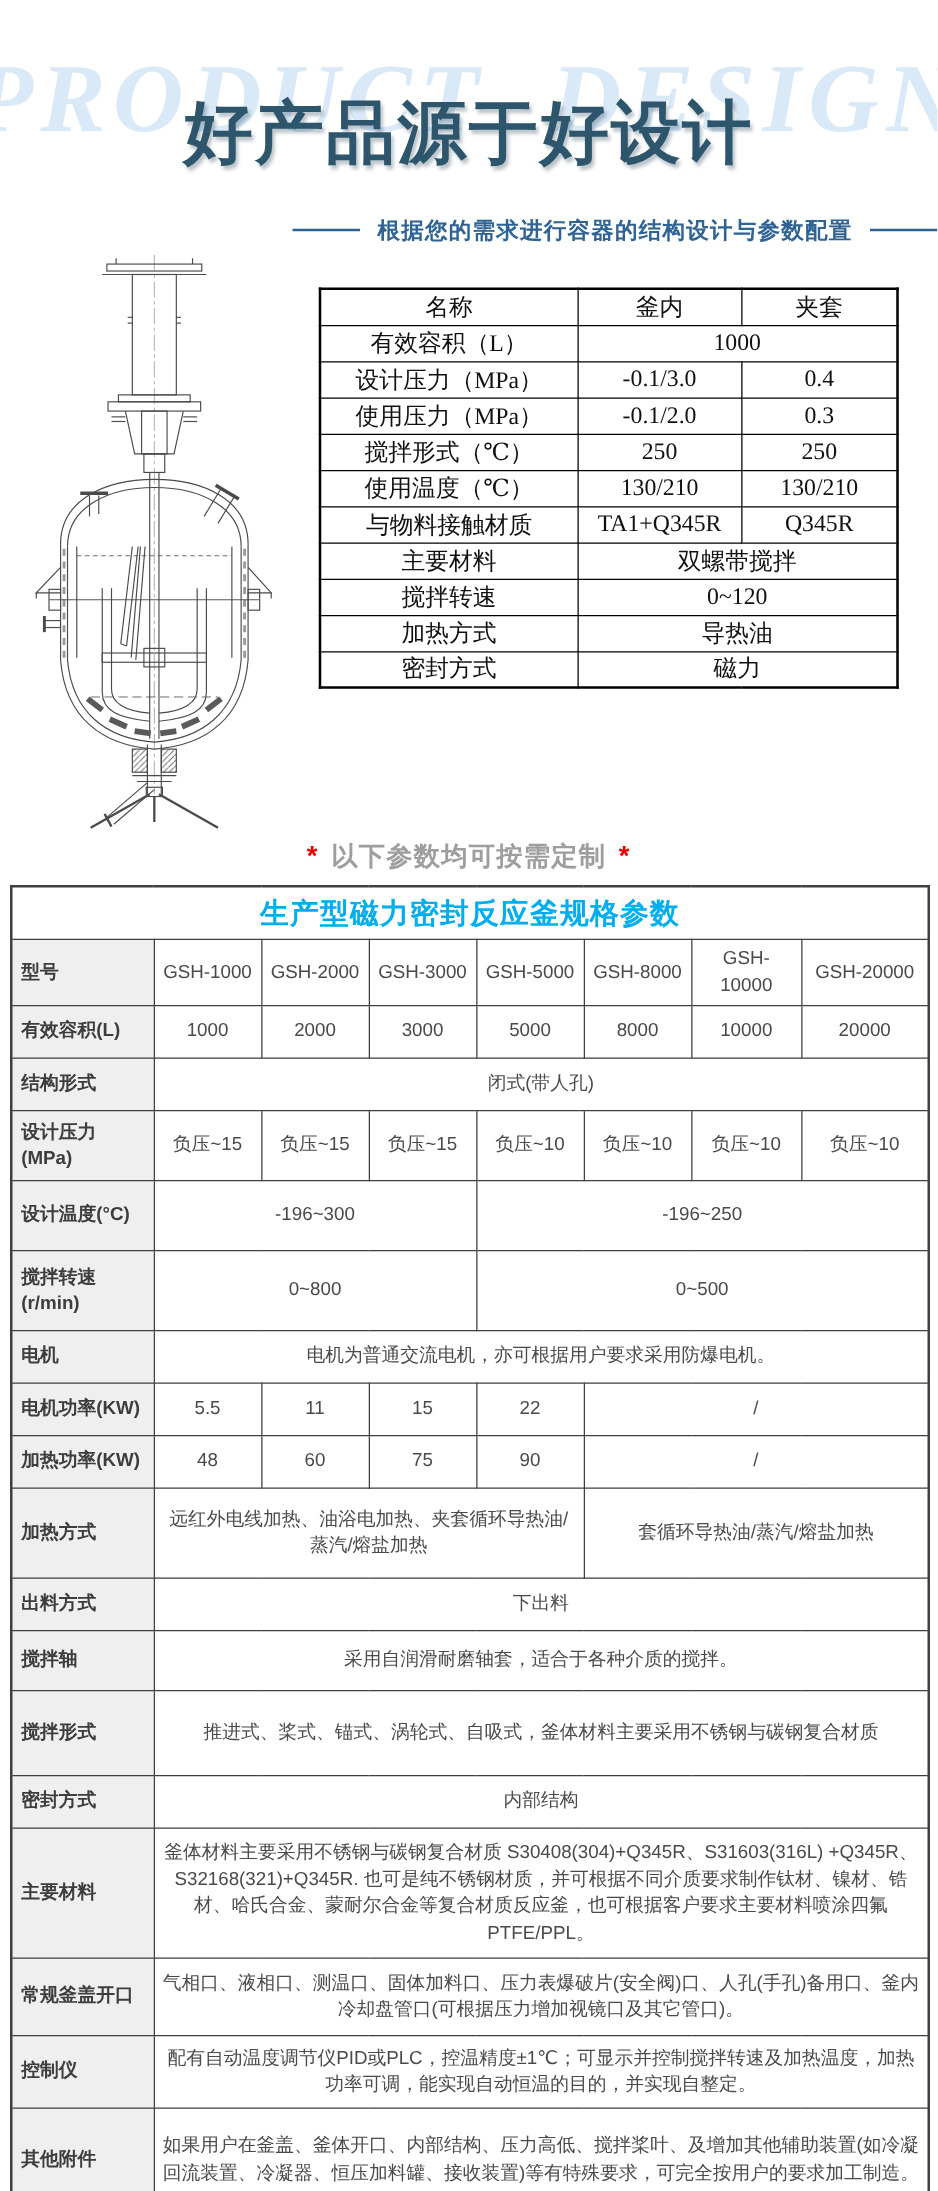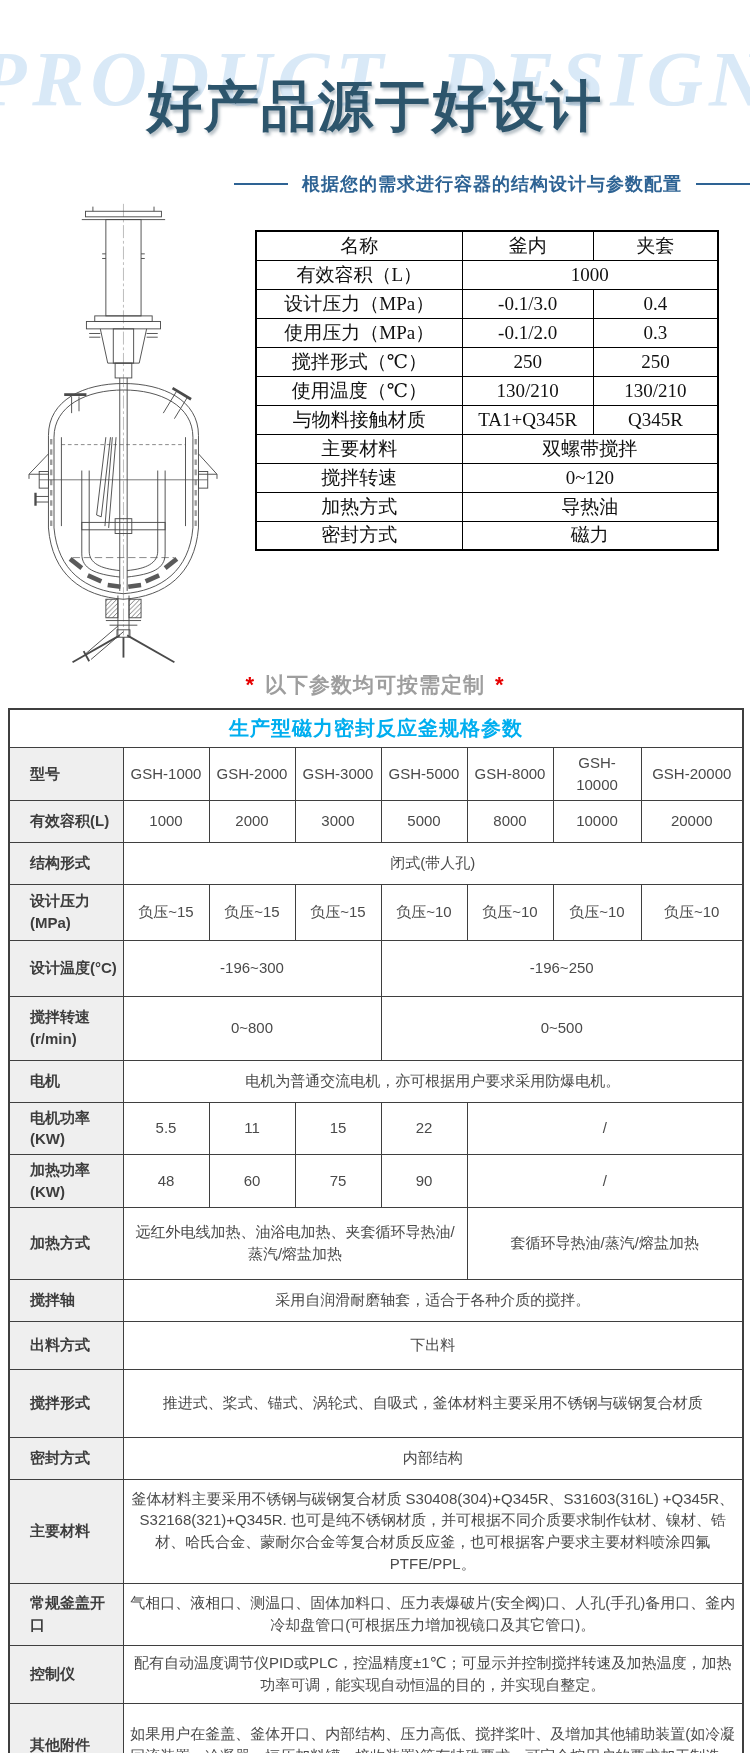--- a/index.html
+++ b/index.html
@@ -49,25 +49,25 @@
   .note .star { color: #e60000; font-size: 22px; font-weight: bold; }
 
   
   .params-wrap { margin: 0 8px; }
   .params-table {
     width: 734px; border-collapse: collapse; border: 2px solid #3f3f3f;
     font-size: 15px; color: #4a4a4a; text-align: center; table-layout: fixed;
   }
   .params-table th, .params-table td { border: 1px solid #3f3f3f; padding: 4px 5px; line-height: 1.45; vertical-align: middle; }
   .params-table th {
-    background: #efefef; text-align: left; padding-left: 20px;
+    background: #efefef; text-align: left; padding-left: 7px;
     font-weight: bold; color: #3d3d3d; font-size: 15px;
   }
   .params-table tr.title-row td {
-    color: #00aeef; font-size: 20px; font-weight: bold; letter-spacing: 1px;
+    color: #00aeef; font-size: 23px; font-weight: bold; letter-spacing: 1px;
     height: 38px; text-align: center;
   }
   .params-table tr:nth-child(2)  th, .params-table tr:nth-child(2)  td { height: 44px; }
   .params-table tr:nth-child(3)  th, .params-table tr:nth-child(3)  td { height: 42px; }
   .params-table tr:nth-child(4)  th, .params-table tr:nth-child(4)  td { height: 42px; }
   .params-table tr:nth-child(5)  th, .params-table tr:nth-child(5)  td { height: 56px; }
   .params-table tr:nth-child(6)  th, .params-table tr:nth-child(6)  td { height: 56px; }
   .params-table tr:nth-child(7)  th, .params-table tr:nth-child(7)  td { height: 64px; }
   .params-table tr:nth-child(8)  th, .params-table tr:nth-child(8)  td { height: 42px; }
   .params-table tr:nth-child(9)  th, .params-table tr:nth-child(9)  td { height: 42px; }
@@ -356,26 +356,26 @@
             <td>75</td>
             <td>90</td>
             <td colspan="3">/</td>
           </tr>
           <tr>
             <th>加热方式</th>
             <td colspan="4">远红外电线加热、油浴电加热、夹套循环导热油/蒸汽/熔盐加热</td>
             <td colspan="3">套循环导热油/蒸汽/熔盐加热</td>
           </tr>
           <tr>
+            <th>出料方式</th>
+            <td colspan="7">下出料</td>
+          </tr>
+          <tr>
             <th>搅拌轴</th>
             <td colspan="7">采用自润滑耐磨轴套，适合于各种介质的搅拌。</td>
-          </tr>
-          <tr>
-            <th>出料方式</th>
-            <td colspan="7">下出料</td>
           </tr>
           <tr>
             <th>搅拌形式</th>
             <td colspan="7">推进式、桨式、锚式、涡轮式、自吸式，釜体材料主要采用不锈钢与碳钢复合材质</td>
           </tr>
           <tr>
             <th>密封方式</th>
             <td colspan="7">内部结构</td>
           </tr>
           <tr>

